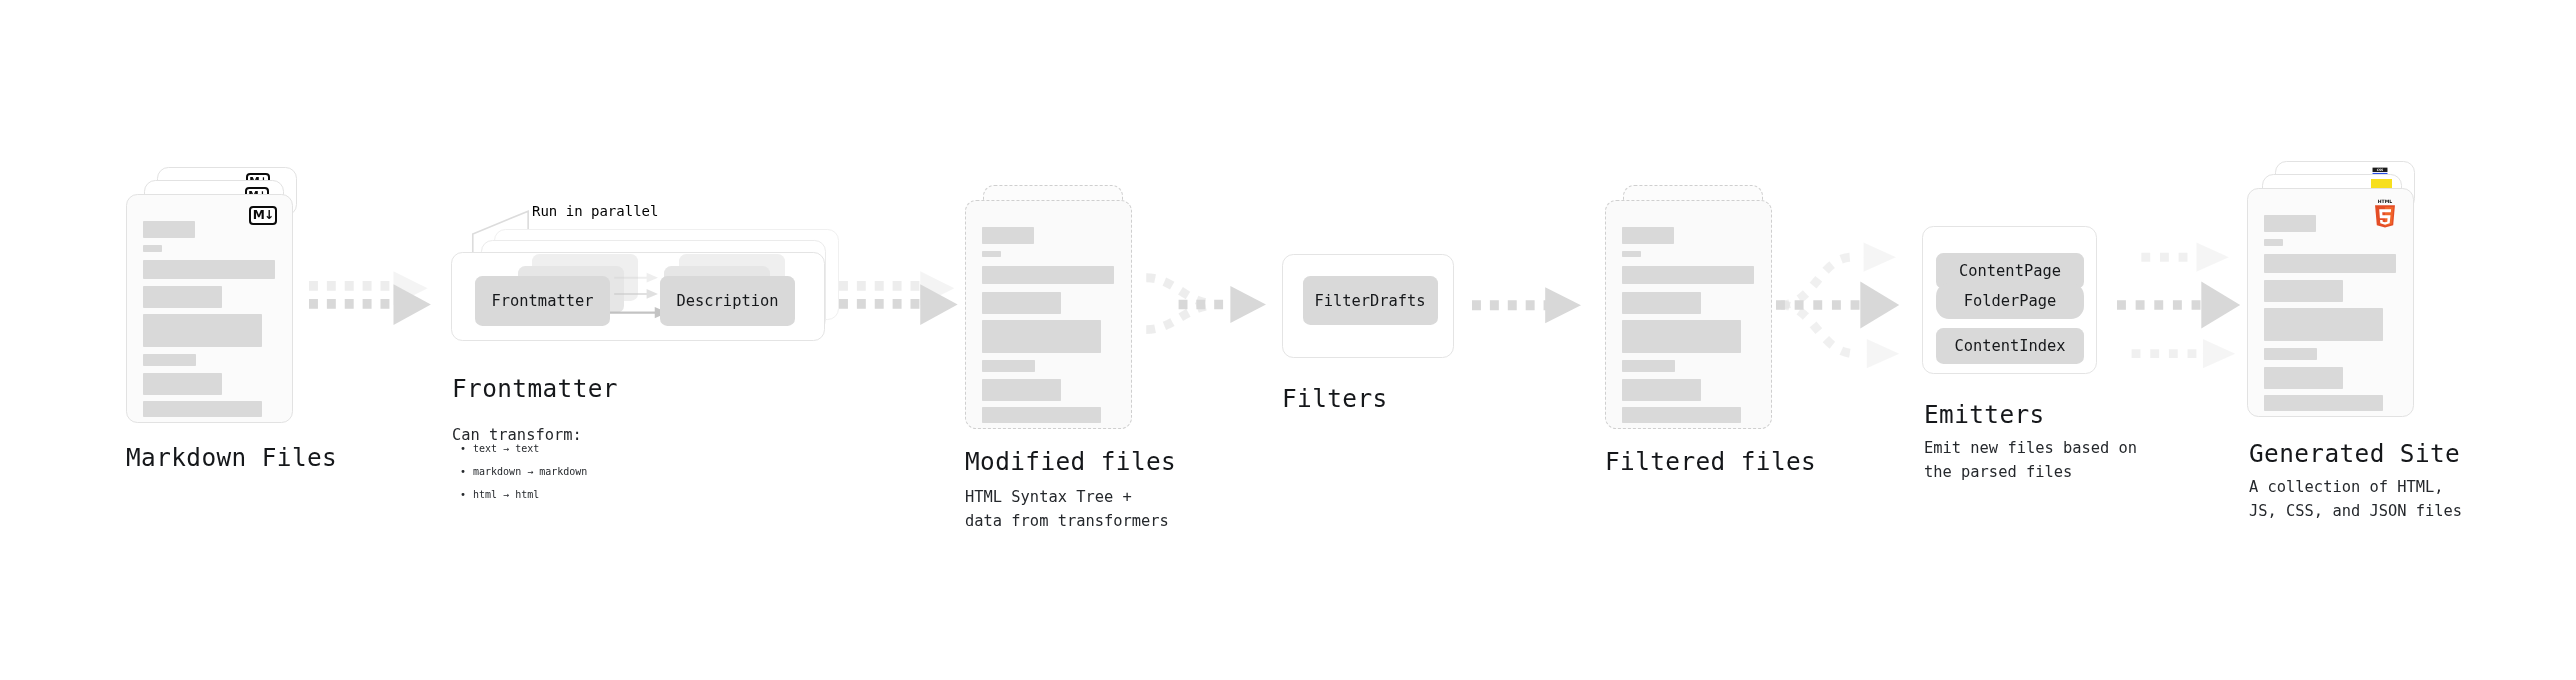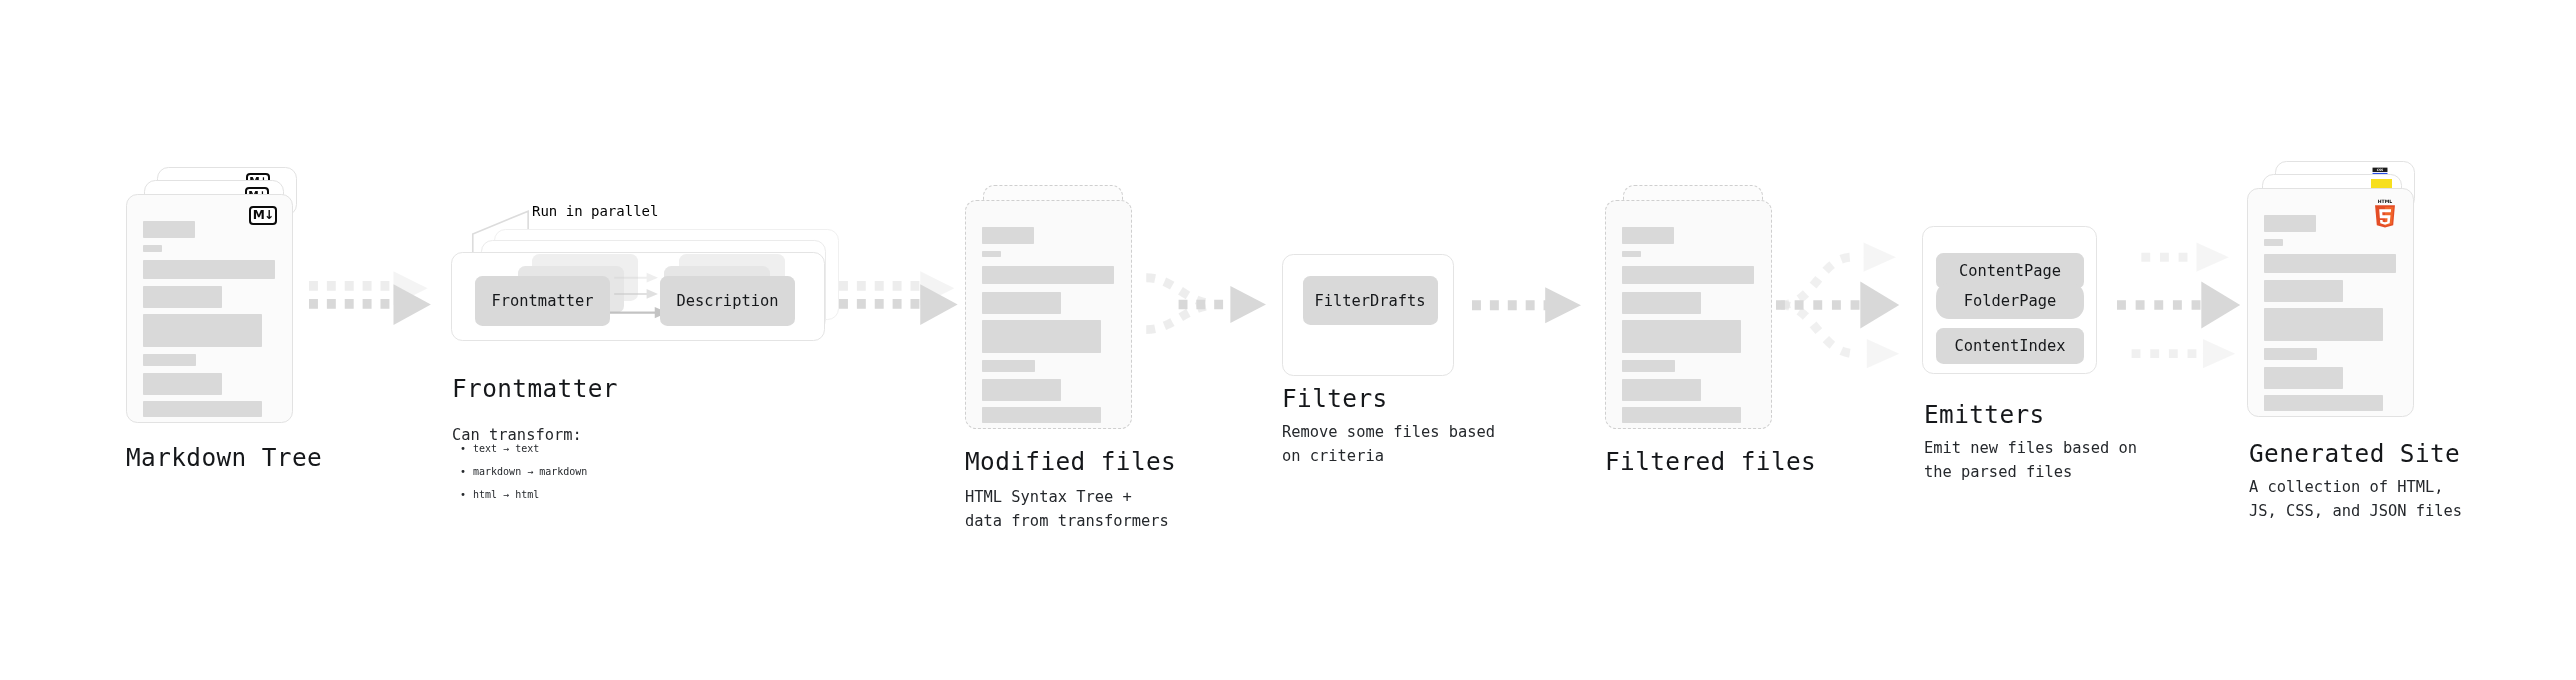--- a/index.html
+++ b/index.html
@@ -113,21 +113,21 @@
       <div class="bar" style="left:16.3px;top:50px;width:18.7px;height:6.5px;"></div>
       <div class="bar" style="left:16.3px;top:65px;width:132px;height:18.7px;"></div>
       <div class="bar" style="left:16.3px;top:91px;width:79px;height:22px;"></div>
       <div class="bar" style="left:16.3px;top:119px;width:119px;height:33px;"></div>
       <div class="bar" style="left:16.3px;top:159px;width:53px;height:12.2px;"></div>
       <div class="bar" style="left:16.3px;top:178px;width:79px;height:22px;"></div>
       <div class="bar" style="left:16.3px;top:206px;width:119px;height:16.3px;"></div>
     </div>
   </div>
 
-  <div class="stage-title" style="left:126px;top:443px;">Markdown Tree</div>
+  <div class="stage-title" style="left:126px;top:443px;">Markdown Files</div>
 
   <svg style="left:309px;top:268px;" width="130" height="65" viewBox="0 0 160 80">
     <g opacity="0.45">
       <line x1="0" y1="22" x2="112" y2="22" stroke="#d8d8d8" stroke-width="12" stroke-dasharray="11 11"></line>
       <polygon points="104,4 146,25 104,46" fill="#e8e8e8"></polygon>
     </g>
     <g>
       <line x1="0" y1="44" x2="112" y2="44" stroke="#d8d8d8" stroke-width="12" stroke-dasharray="11 11"></line>
       <polygon points="104,20 150,45 104,70" fill="#d8d8d8"></polygon>
     </g>
@@ -212,27 +212,25 @@
     <g opacity="0.5">
       <path d="M0,22 C34,22 48,52 82,54" fill="none" stroke="#dddddd" stroke-width="11" stroke-dasharray="11 12"></path>
       <path d="M0,86 C34,86 48,58 82,56" fill="none" stroke="#dddddd" stroke-width="11" stroke-dasharray="11 12"></path>
     </g>
     <g>
       <line x1="40" y1="55" x2="110" y2="55" stroke="#d8d8d8" stroke-width="12" stroke-dasharray="11 11"></line>
       <polygon points="104,32 148,55 104,78" fill="#d8d8d8"></polygon>
     </g>
   </svg>
 
-  <div class="group-box" style="left:1282px;top:254px;width:172px;height:122px;">
+  <div class="group-box" style="left:1282px;top:254px;width:172px;height:104px;">
     <div class="chip" style="left:19.5px;top:21px;width:135px;height:49px;">FilterDrafts</div>
   </div>
 
   <div class="stage-title" style="left:1282px;top:384px;">Filters</div>
-  <div class="stage-desc" style="left:1282px;top:421px;">Remove some files based
-on criteria</div>
 
   <svg style="left:1472px;top:284px;" width="122" height="49" viewBox="0 0 150 60">
     <line x1="0" y1="26" x2="96" y2="26" stroke="#d8d8d8" stroke-width="12" stroke-dasharray="11 11"></line>
     <polygon points="90,4 134,26 90,48" fill="#d8d8d8"></polygon>
   </svg>
 
   <div class="doc-stack" style="left:1605px;top:185px;width:175px;height:244px;">
     <div class="doc-card dashed" style="left:18px;top:0px;width:140px;height:46px;background:#fcfcfc;"></div>
     <div class="doc-card dashed" style="left:0px;top:14.6px;width:167px;height:229px;">
       <div class="bar" style="left:16.3px;top:26px;width:52px;height:17px;"></div>

